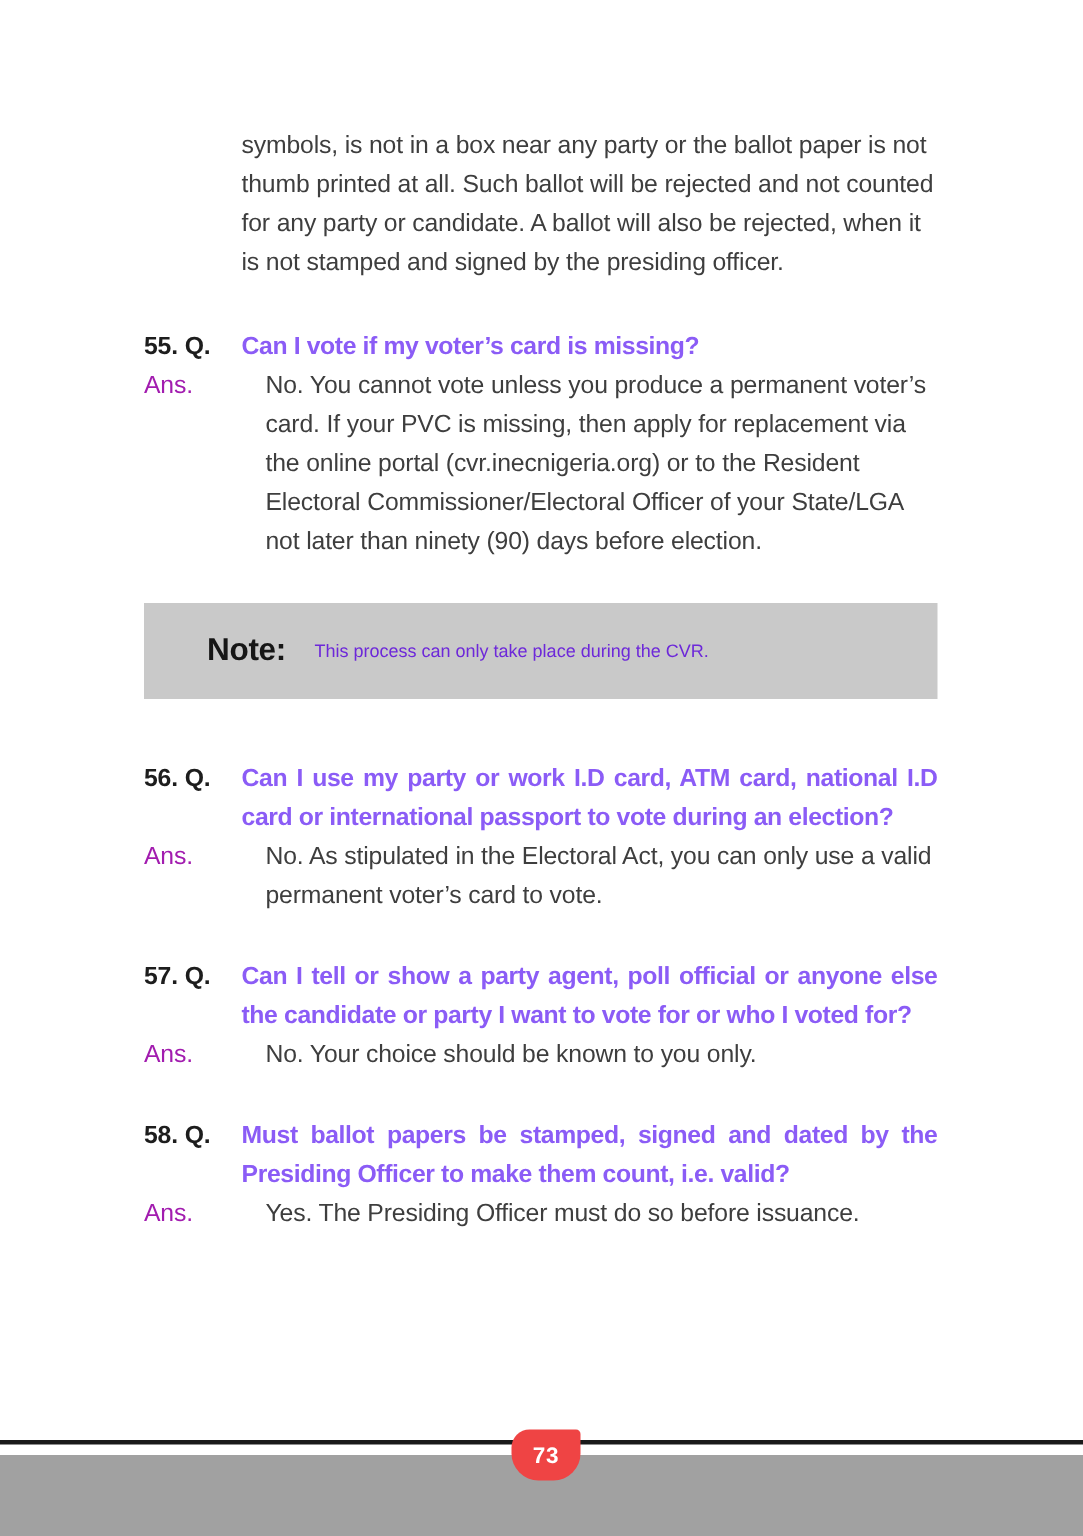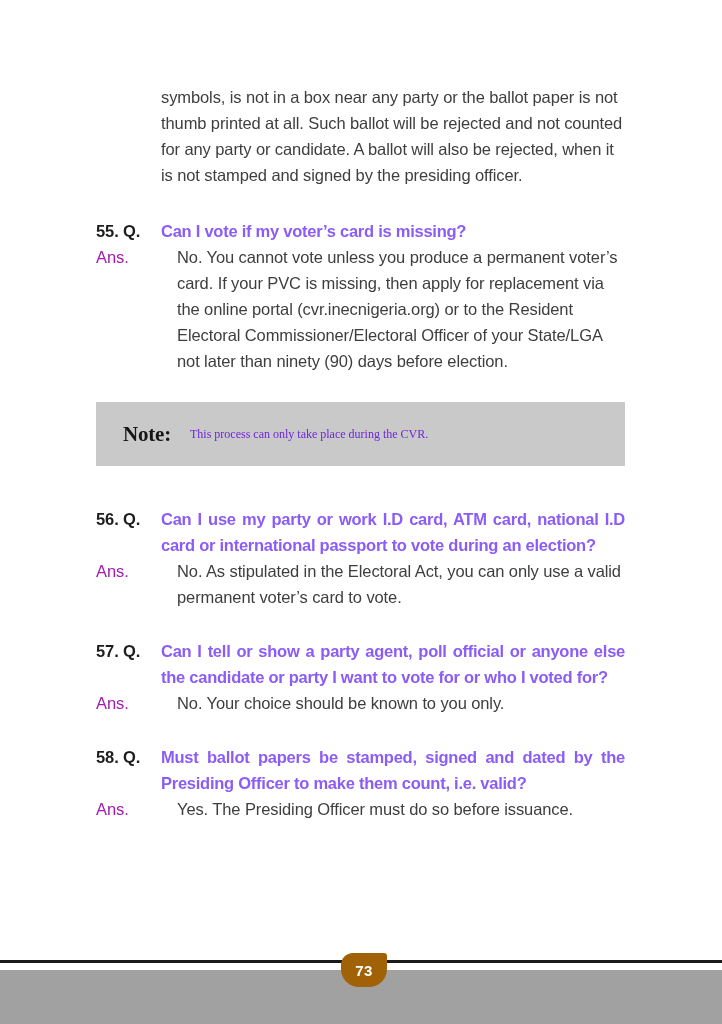--- a/index.html
+++ b/index.html
@@ -46,22 +46,21 @@
   .answer{text-align:left;margin-left:16px;}
   .note-box{
     margin-top:28px;
     margin-bottom:40px;
     width:529px;
     height:64px;
     background:#c9c9c9;
     display:flex;
     align-items:center;
     box-sizing:border-box;
-    padding-left:27px;
-    font-family:Liberation Serif, serif;
+    padding-left:42px;
   }
   .note-label{
     font-weight:bold;
     font-size:21px;
     color:#161616;
     letter-spacing:-0.2px;
   }
   .note-text{
     font-size:12px;
     color:#6d28d9;
@@ -76,21 +75,21 @@
   .footer-band{
     position:absolute;
     left:0;top:970px;
     width:722px;height:54px;
     background:#a1a1a1;
   }
   .page-badge{
     position:absolute;
     left:341px;top:953px;
     width:46px;height:34px;
-    background:#a16207;
+    background:#ef4444;
     border-radius:12px 3px 18px 18px;
     display:flex;
     align-items:center;
     justify-content:center;
     z-index:5;
   }
   .page-badge span{
     color:#ffffff;
     font-size:15px;
     font-weight:bold;

